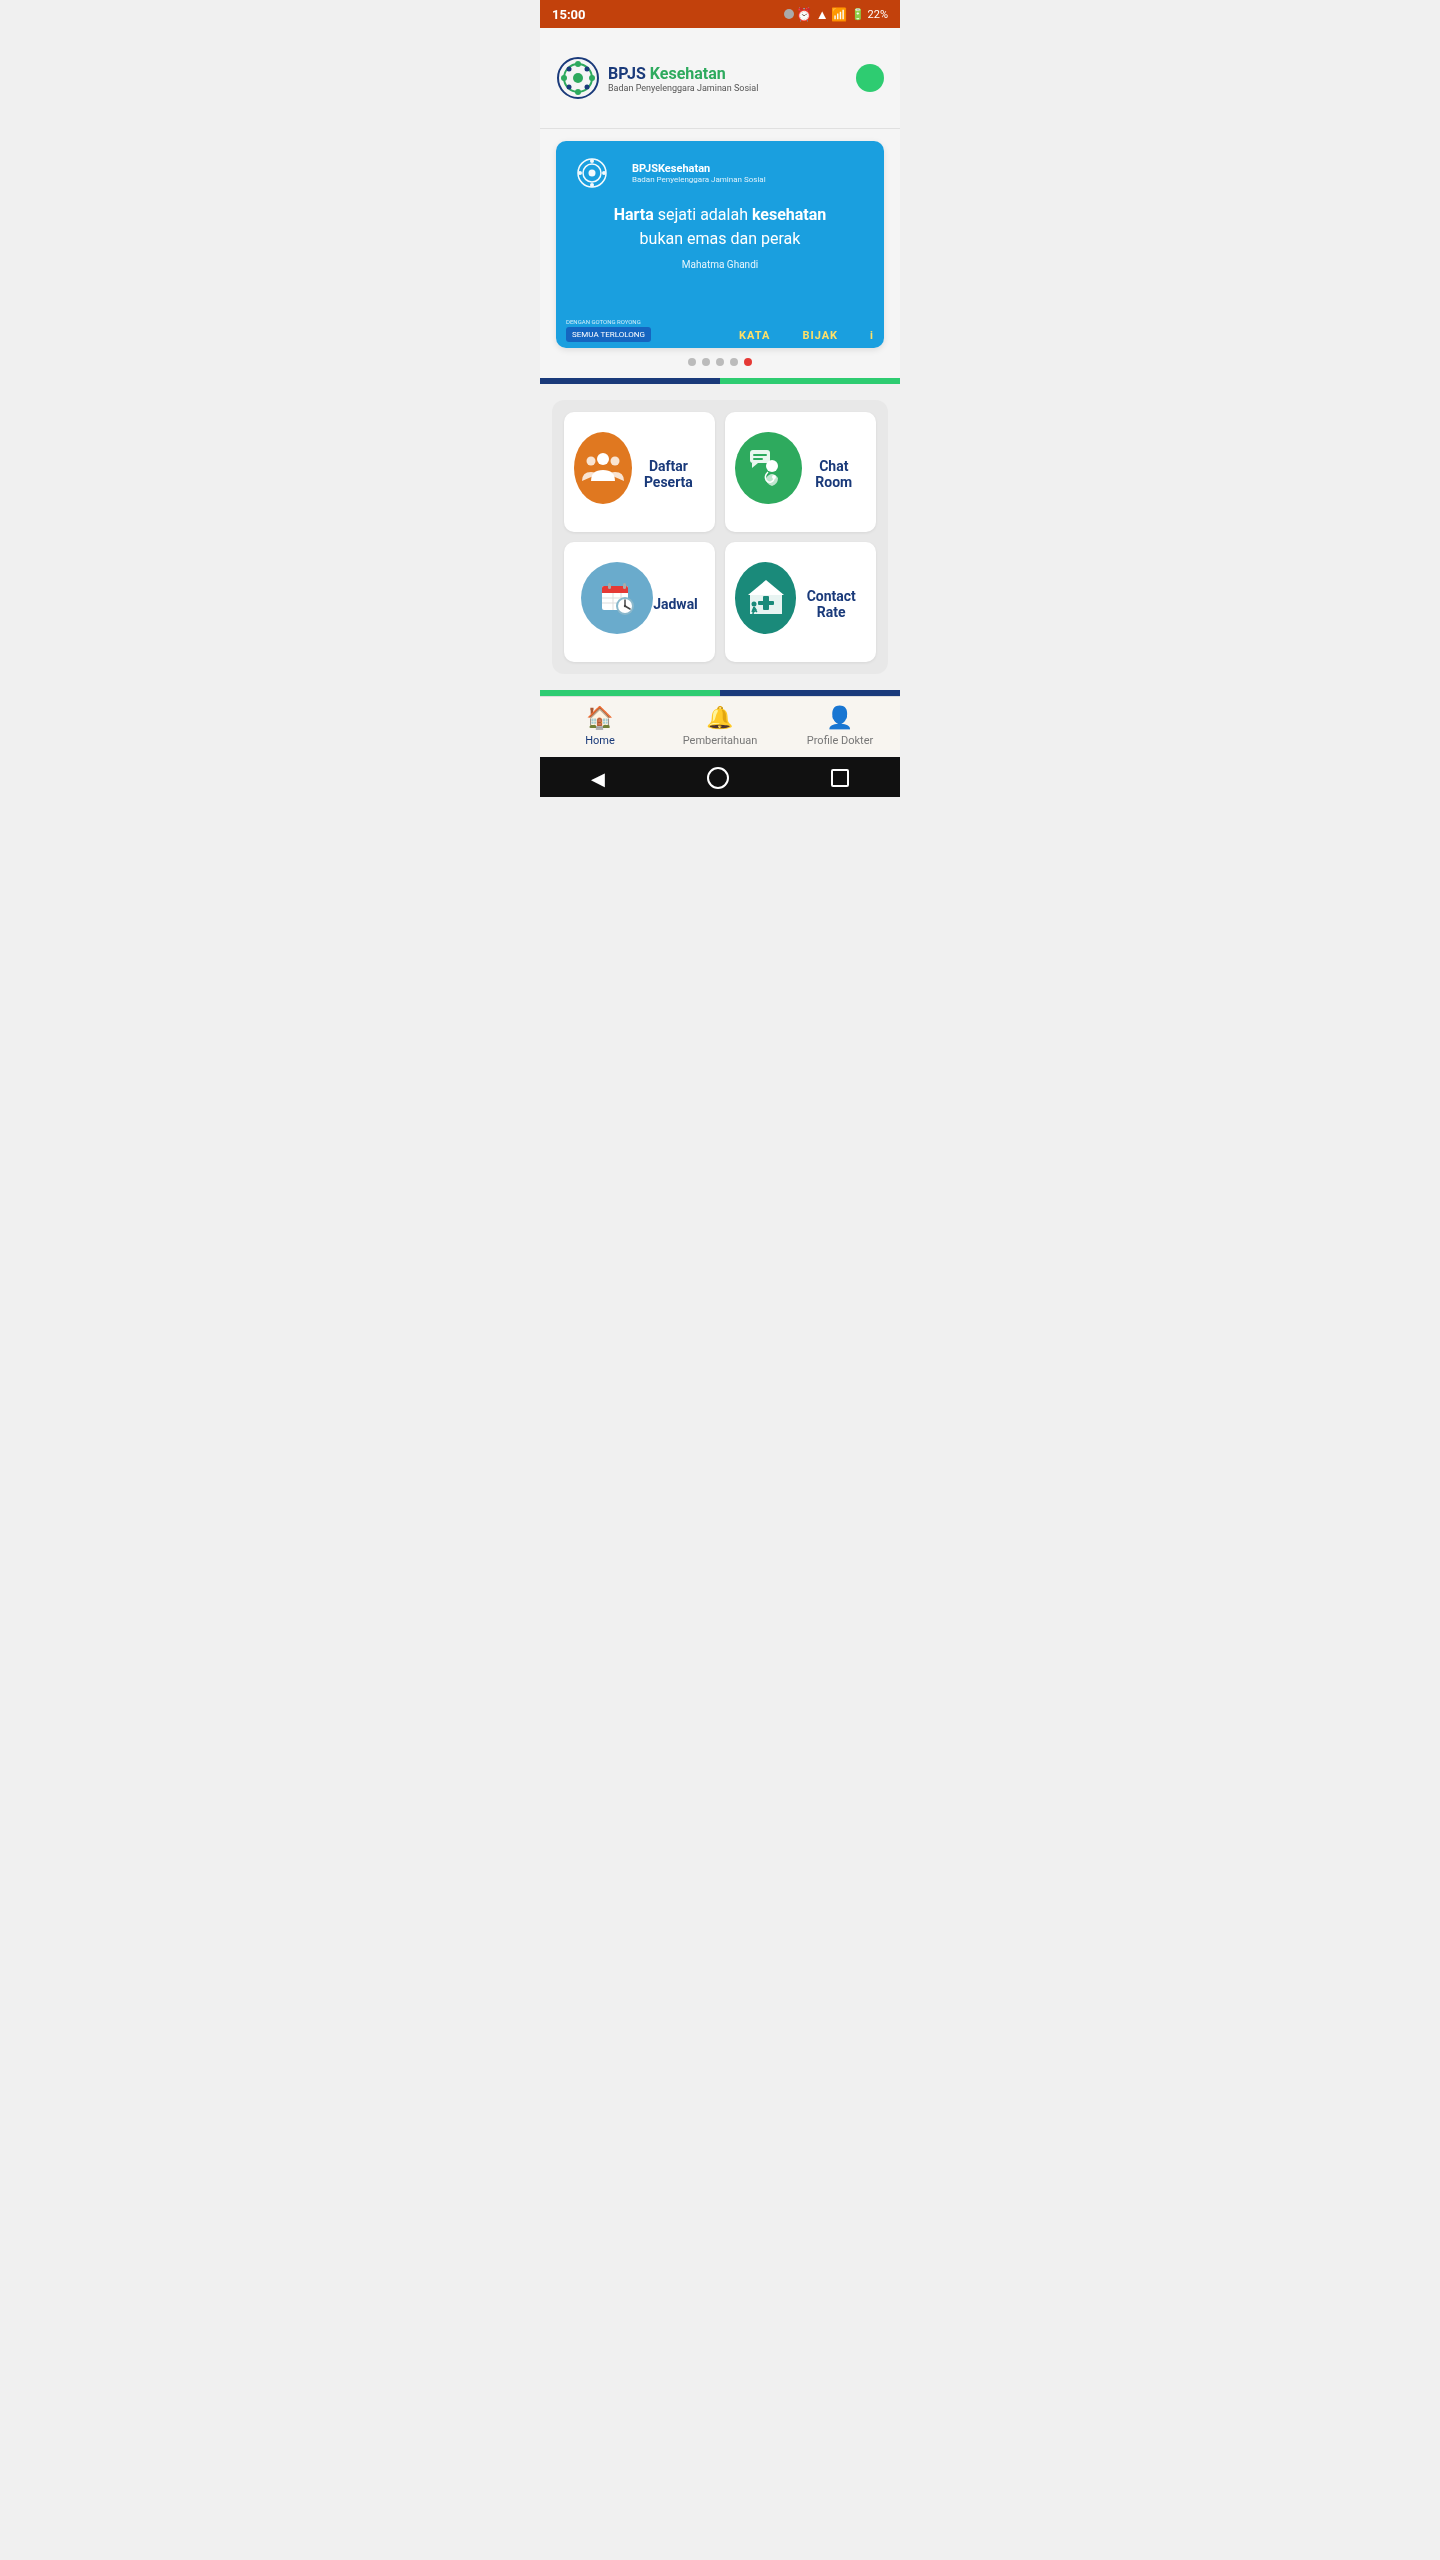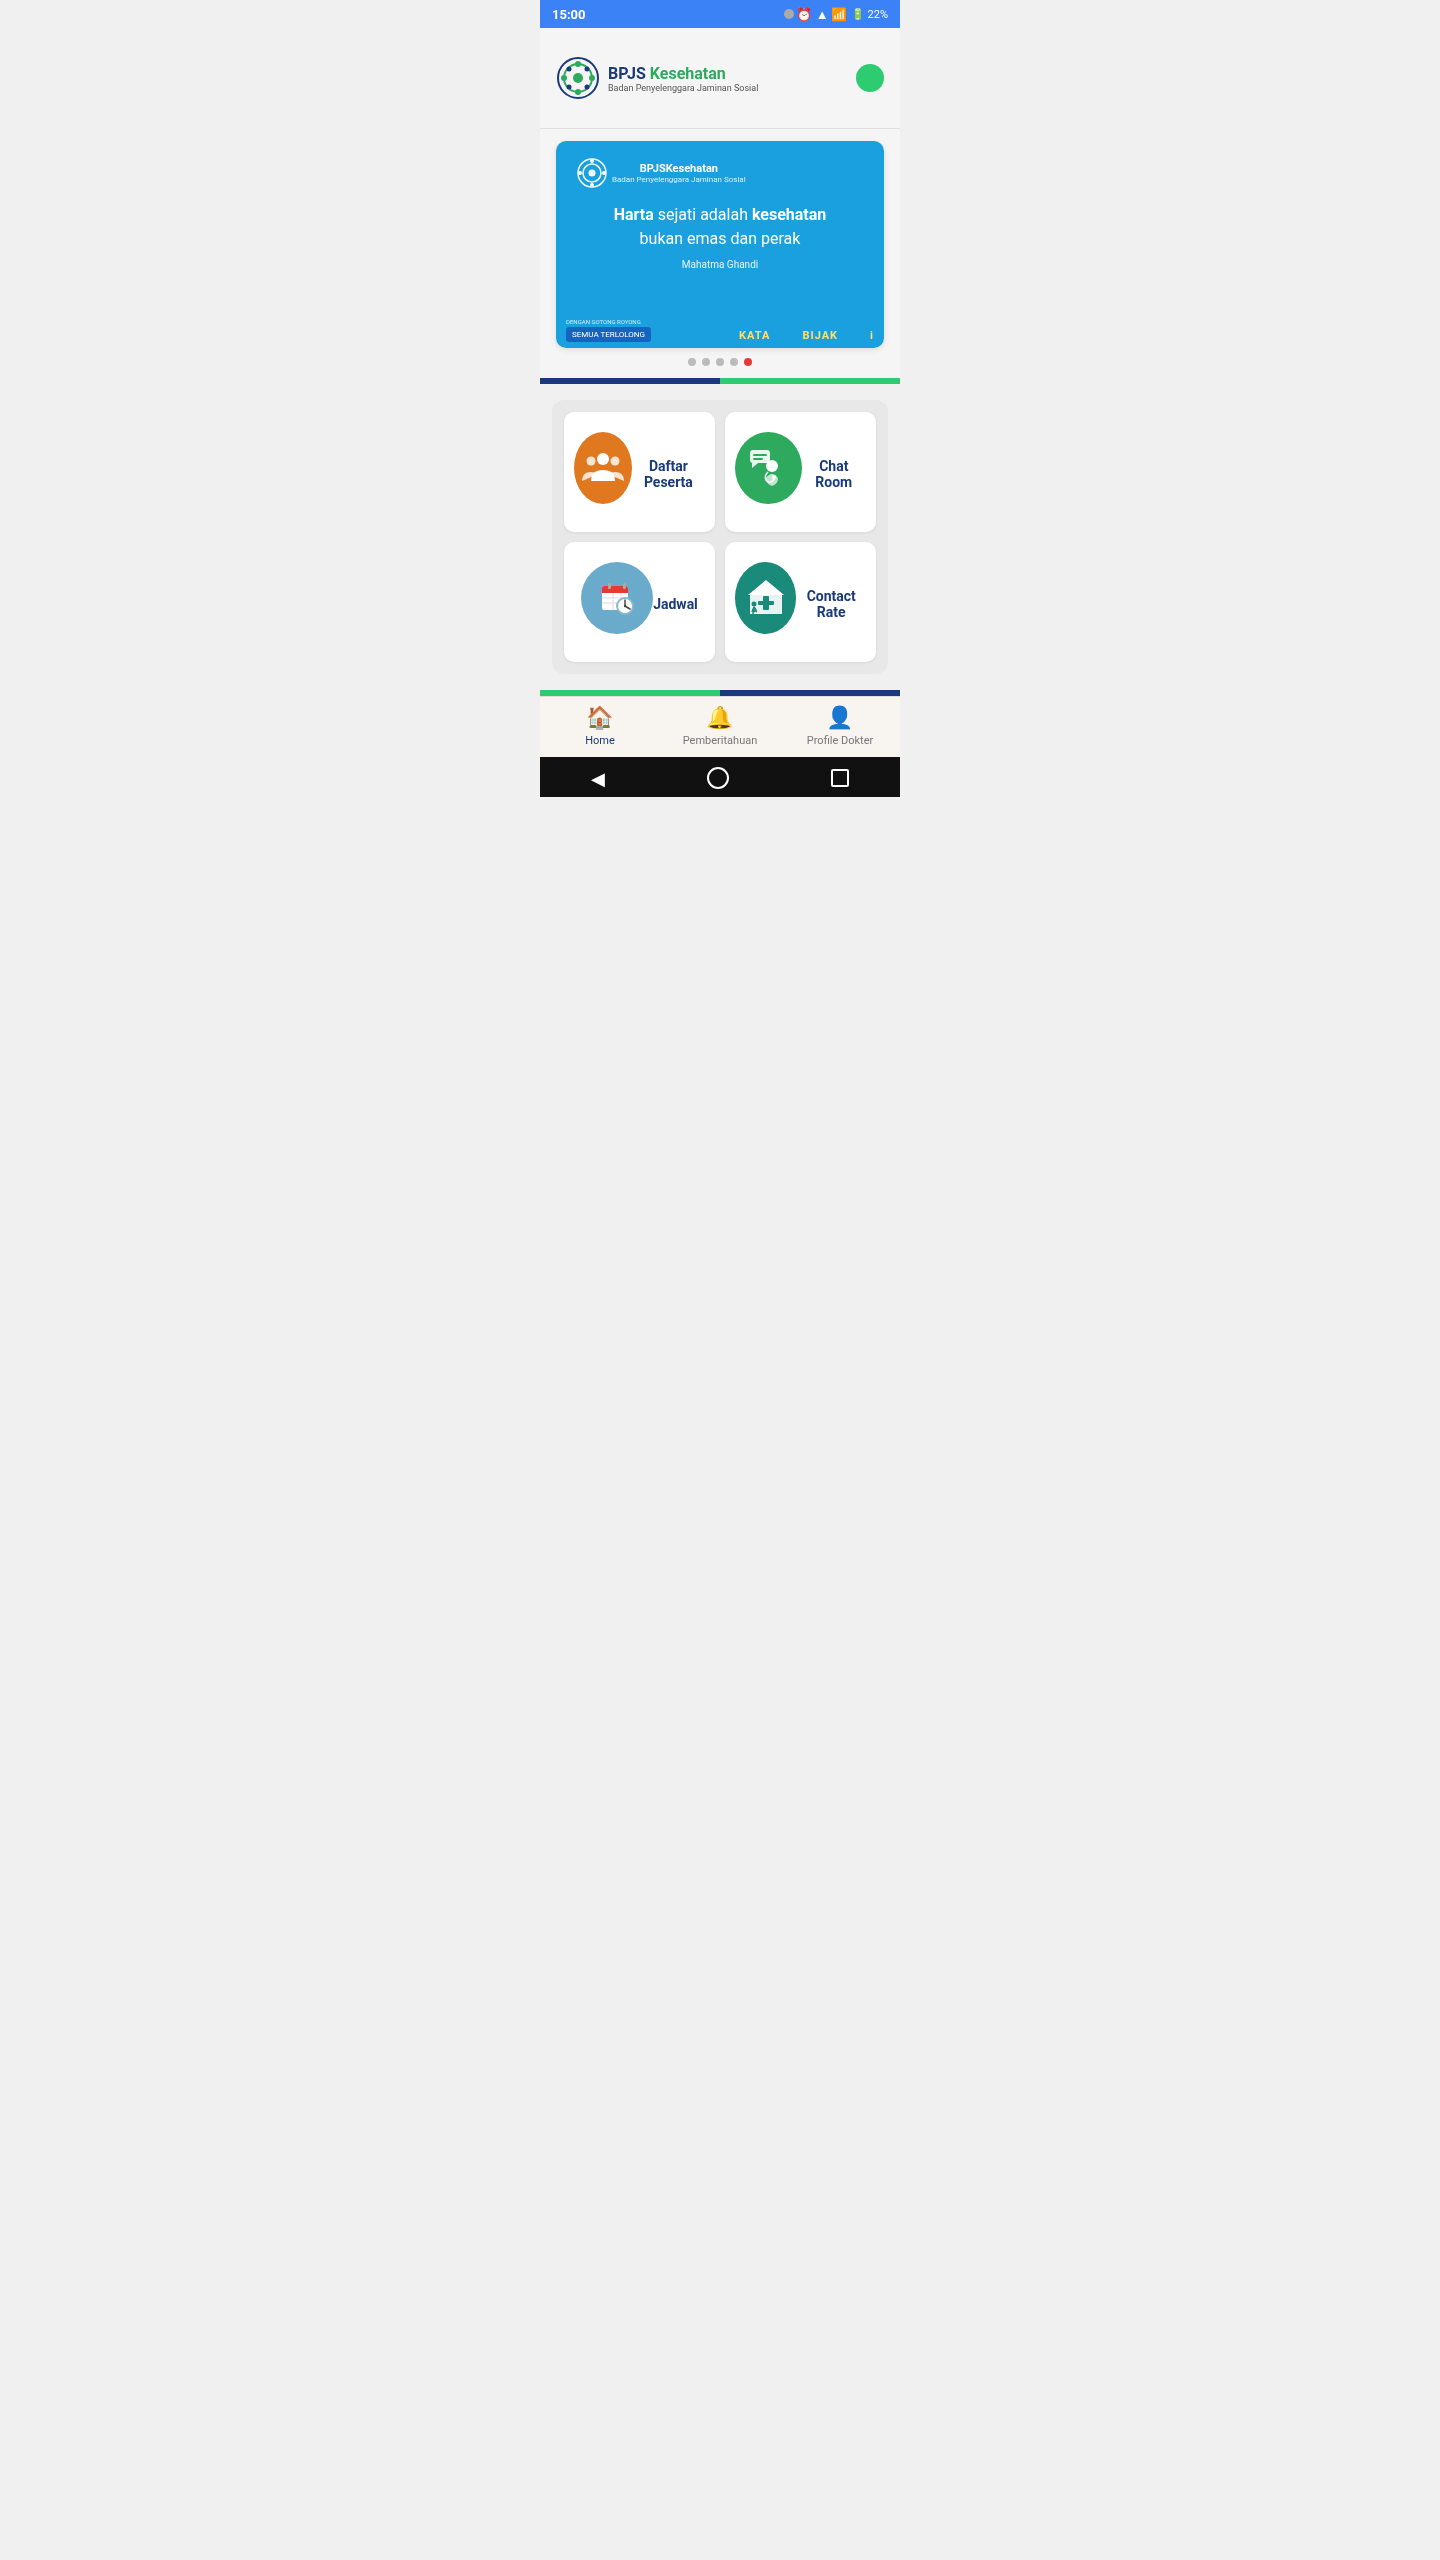--- a/index.html
+++ b/index.html
@@ -10,21 +10,21 @@
       background: #f0f0f0;
       width: 360px;
       min-height: 640px;
       margin: 0 auto;
       position: relative;
       overflow-x: hidden;
     }
 
     
     .status-bar {
-      background: #3b82f6;
+      background: #c2410c;
       color: white;
       display: flex;
       justify-content: space-between;
       align-items: center;
       padding: 4px 12px;
       height: 28px;
     }
     .status-time {
       font-size: 13px;
       font-weight: bold;
@@ -91,23 +91,22 @@
     }
     .carousel-inner {
       background: #1a9fdf;
       padding: 16px 20px 36px;
       position: relative;
       min-height: 160px;
     }
     .carousel-logo-row {
       display: flex;
       align-items: center;
-      gap: 4px;
+      gap: 24px;
       margin-bottom: 14px;
-      text-align: center;
     }
     .carousel-logo-icon {
       width: 32px;
       height: 32px;
       opacity: 0.95;
     }
     .carousel-logo-text .line1 {
       font-size: 11px;
       font-weight: bold;
       color: white;

